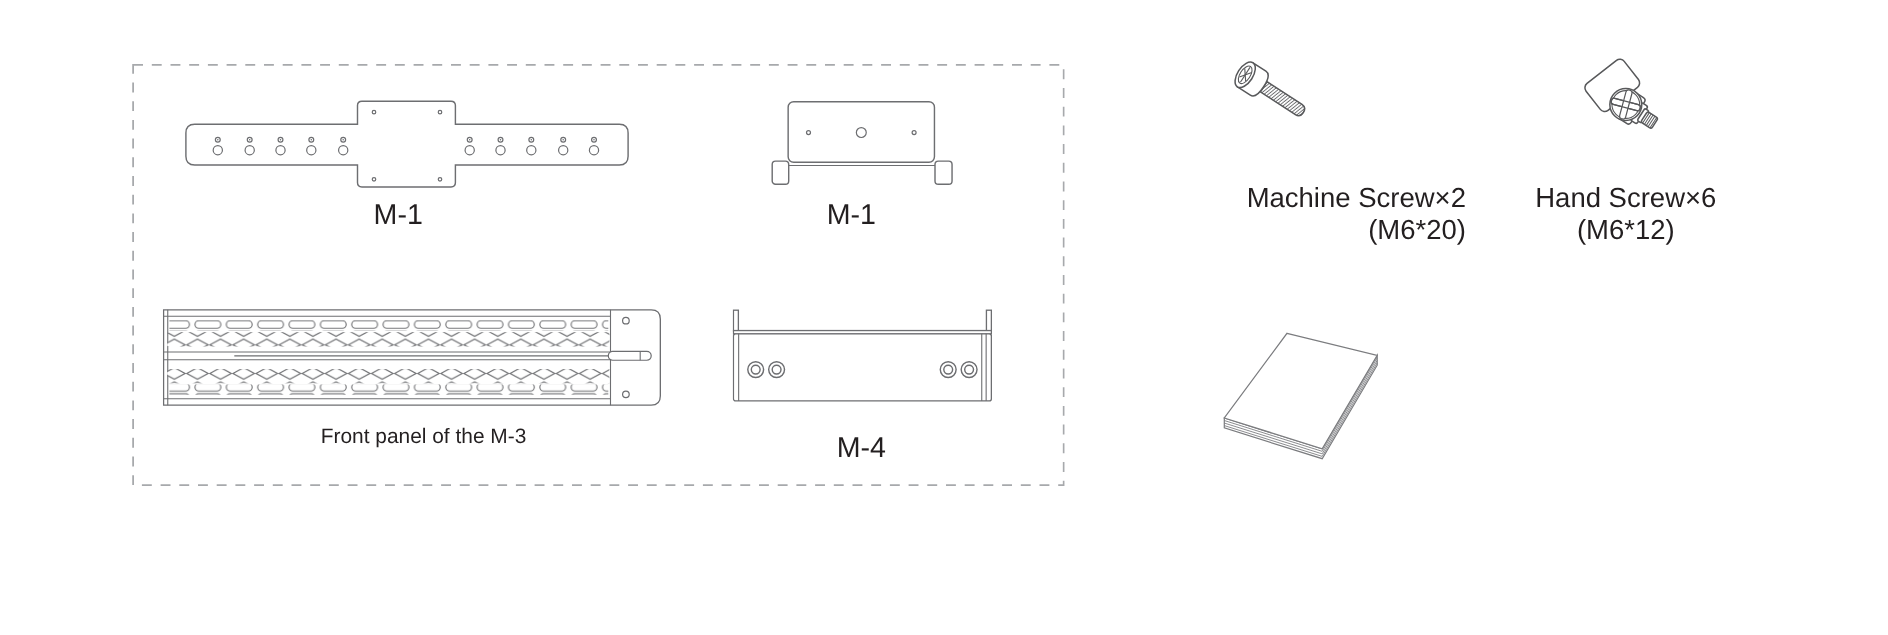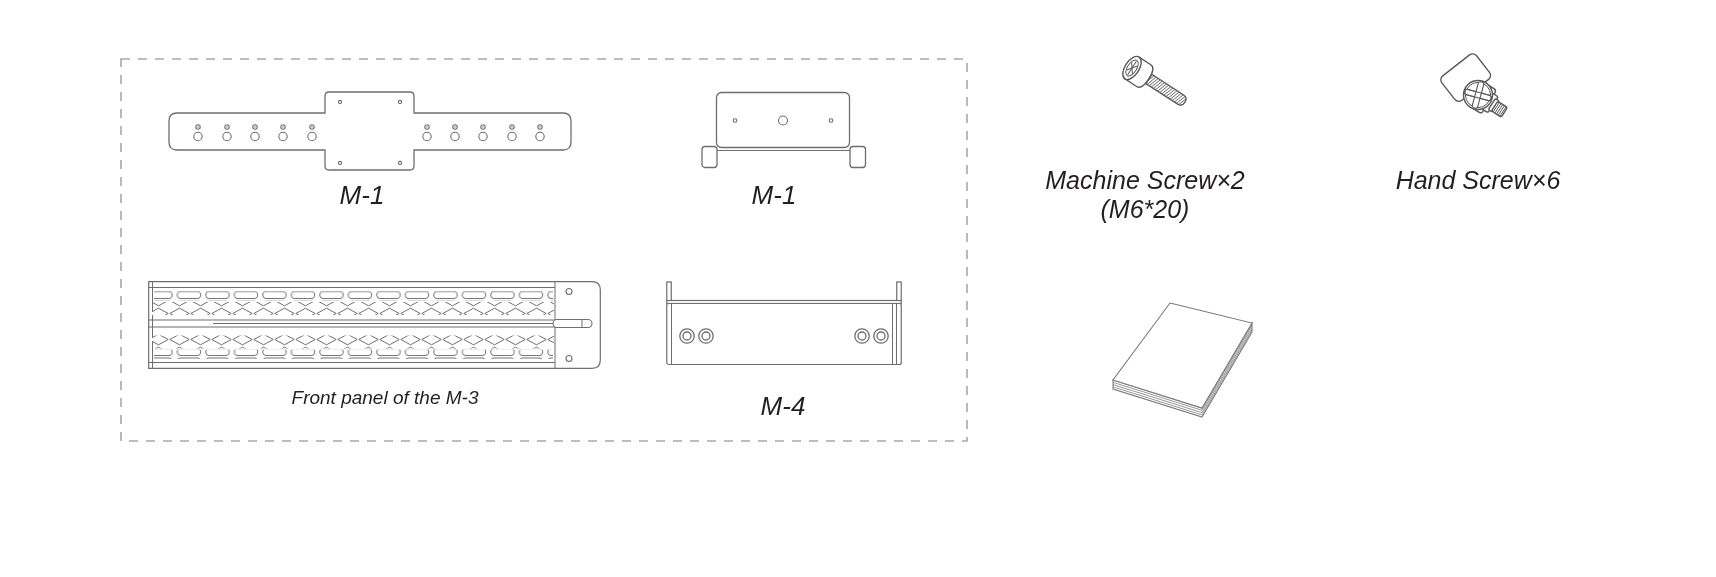--- a/index.html
+++ b/index.html
@@ -2,21 +2,20 @@
 <html><head>
 <meta charset="utf-8">
 <style>
   html,body{margin:0;padding:0;background:#ffffff;}
   #stage{
     position:relative;
     width:1716px;height:577px;
     background:#ffffff;
     font-family:"Liberation Sans", sans-serif;
     overflow:hidden;
-    font-style:italic;
   }
   .abs{position:absolute;}
   .label{
     position:absolute;
     transform:translateX(-50%);
     color:#231f20;
     white-space:nowrap;
     text-align:center;
     font-family:"Liberation Sans", sans-serif;
   }
@@ -150,21 +149,21 @@
       <path d="M8,2 L22,2 Q28,2 28,15 Q28,28 22,28 L8,28 Z" fill="#ffffff"></path>
       <ellipse cx="8" cy="15" rx="7" ry="13" fill="#ffffff"></ellipse>
       <ellipse cx="8" cy="15" rx="4.6" ry="9" stroke-width="1"></ellipse>
       <g stroke-width="1">
         <line x1="8" y1="7" x2="8" y2="23"></line>
         <line x1="4.6" y1="10.5" x2="11.4" y2="19.5"></line>
         <line x1="4.6" y1="19.5" x2="11.4" y2="10.5"></line>
       </g>
     </g>
   </svg>
-  <div class="label two-line" style="left:1145px;top:166px;">
+  <div class="label two-line" style="left:1233px;top:166px;text-align:right;">
     <span>Machine Screw×2</span>
     <span>(M6*20)</span>
   </div>
 
   <svg class="abs" style="left:1432px;top:48px;" width="90" height="80" viewBox="0 0 90 80" fill="none" stroke="#58595b" stroke-width="1.4">
     <rect x="12" y="14" width="44" height="31" rx="5" transform="rotate(-38 34 30)" fill="#ffffff"></rect>
     <g transform="rotate(33 46 47)">
       <rect x="45" y="33" width="14" height="28" rx="3" fill="#ffffff"></rect>
       <rect x="57" y="37.5" width="7" height="19" rx="2" fill="#ffffff"></rect>
       <rect x="62.5" y="40.5" width="4.5" height="13" rx="1.5" fill="#ffffff"></rect>
@@ -180,20 +179,21 @@
     <circle cx="46" cy="47" r="14.5" fill="#ffffff"></circle>
     <circle cx="46" cy="47" r="12.6" stroke-width="1"></circle>
     <g transform="rotate(15 46 47)" stroke-width="1.1">
       <rect x="32.5" y="44.2" width="27" height="5.6" rx="2.4" fill="#ffffff"></rect>
       <rect x="43.2" y="33.5" width="5.6" height="27" rx="2.4" fill="#ffffff"></rect>
       <rect x="32.5" y="44.2" width="27" height="5.6" rx="2.4" fill="none"></rect>
     </g>
   </svg>
   <div class="label two-line" style="left:1478px;top:166px;">
     <span>Hand Screw×6</span>
+    <span>(M6*12)</span>
   </div>
 
   <svg class="abs" style="left:1106px;top:294px;" width="152" height="126" viewBox="0 0 152 126" fill="none" stroke="#7b7c7f" stroke-width="1.1">
     <path d="M7,86 L96,114 L146,29 L146,38 L96,123 L7,95 Z" fill="#ffffff"></path>
     <path d="M7,88.3 L96,116.3 L146,31.3" stroke-width="0.8"></path>
     <path d="M7,90.6 L96,118.6 L146,33.6" stroke-width="0.8"></path>
     <path d="M7,92.9 L96,120.9 L146,35.9" stroke-width="0.8"></path>
     <path d="M64,9 L146,29 L96,114 L7,86 Z" fill="#ffffff"></path>
   </svg>
 

